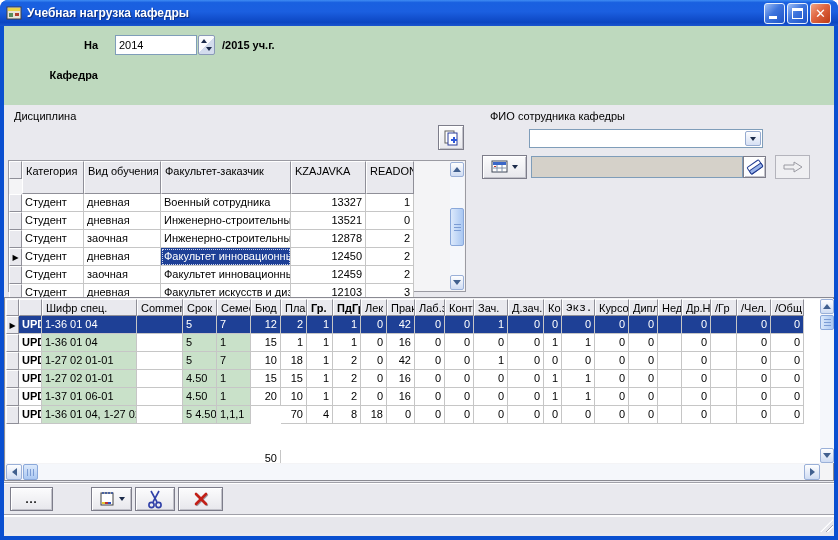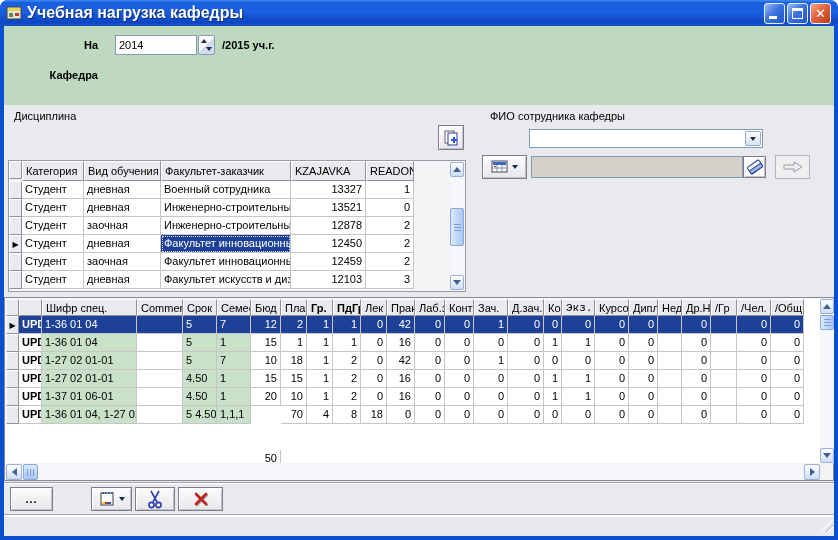--- a/index.html
+++ b/index.html
@@ -3,21 +3,21 @@
 <meta charset="utf-8">
 <style>
   html,body{margin:0;padding:0;background:#fff;}
   *{box-sizing:border-box;}
   body{font-family:"Liberation Sans","DejaVu Sans",sans-serif;font-size:11px;color:#000;}
   .window{position:relative;width:838px;height:540px;background:#0a4fd0;border-radius:8px 8px 0 0;overflow:hidden;}
   .titlebar{position:absolute;left:0;top:0;width:838px;height:26px;border-radius:7px 7px 0 0;
     background:linear-gradient(180deg,#3f8cf3 0%,#1960e0 10%,#1b5fe0 45%,#0c46c2 86%,#1a55cf 100%);
     display:flex;align-items:center;padding:0 7px 0 6px;}
   .titlebar .ticon{width:16px;height:16px;margin-right:5px;flex:0 0 auto;}
-  .title-text{color:#fff;font-weight:bold;font-size:16px;text-shadow:1px 1px 1px #0b2a77;flex:1 1 auto;white-space:nowrap;overflow:hidden;}
+  .title-text{color:#fff;font-weight:bold;font-size:12px;text-shadow:1px 1px 1px #0b2a77;flex:1 1 auto;white-space:nowrap;overflow:hidden;}
   .winbtn{width:21px;height:21px;margin-left:2px;border:1px solid #e8f0fc;border-radius:3px;position:relative;flex:0 0 auto;
     background:linear-gradient(135deg,#9dbdf5 0%,#3d74dd 45%,#1e54c8 100%);}
   .winbtn.close{background:linear-gradient(135deg,#f2a585 0%,#e06540 45%,#bc3a16 100%);}
   .glyph-min{position:absolute;left:4px;bottom:4px;width:8px;height:3px;background:#fff;}
   .glyph-max{position:absolute;left:4px;top:4px;width:11px;height:11px;border:1px solid #fff;border-top:3px solid #fff;}
   .glyph-x{position:absolute;left:0;top:1px;width:100%;text-align:center;color:#fff;font-weight:bold;font-size:13px;line-height:18px;}
   .content{position:absolute;left:4px;top:26px;width:830px;height:510px;background:#e9e9ee;}
   .greenpanel{position:absolute;left:0;top:0;width:830px;height:79px;background:#bed9be;}
   .lbl{position:absolute;white-space:nowrap;}
   .b{font-weight:bold;}
@@ -34,21 +34,21 @@
   .spinbtn .tri-up{position:absolute;left:2px;top:3px;}
   .spinbtn .tri-dn{position:absolute;right:2px;bottom:3px;}
   .toolbtn{position:absolute;background:linear-gradient(180deg,#fcfcfd,#e7e7ec);border:1px solid #7d7d8a;
     box-shadow:inset 1px 1px 0 #fff, inset -1px -1px 0 #c2c2ca;display:flex;align-items:center;justify-content:center;gap:3px;}
   .toolbtn.disabled{background:#efeff2;border-color:#b4b4bc;box-shadow:none;}
   
   .grid{position:absolute;background:#f4f4f6;border:1px solid #9a9aa2;}
   .grow{display:flex;}
   .gcell{flex:0 0 auto;height:18px;line-height:17px;padding:0 3px;background:#fff;border-right:1px solid #c6c6c6;
     border-bottom:1px solid #c6c6c6;white-space:nowrap;overflow:hidden;}
-  .ghead{height:20px;line-height:18px;background:#e9e9ee;border-top:1px solid #fff;border-left:1px solid #fff;
+  .ghead{height:33px;line-height:18px;background:#e9e9ee;border-top:1px solid #fff;border-left:1px solid #fff;
     border-right:1px solid #8f8f98;border-bottom:1px solid #8f8f98;}
   .ind{width:13px;padding:0;background:#e9e9ee;border-top:1px solid #fff;border-left:1px solid #fff;
     border-right:1px solid #8f8f98;border-bottom:1px solid #8f8f98;text-align:center;font-size:8px;line-height:17px;}
   .num{text-align:right;}
   .selcell{background:#1e4096;color:#fff;outline:1px dotted #cdd6f2;outline-offset:-2px;}
   .bcell{height:18px;line-height:17px;}
   .green{background:#c9e1c9;}
   .selrow .bcell{background:#1e4096;color:#fff;}
   .updc{font-weight:bold;}
   

